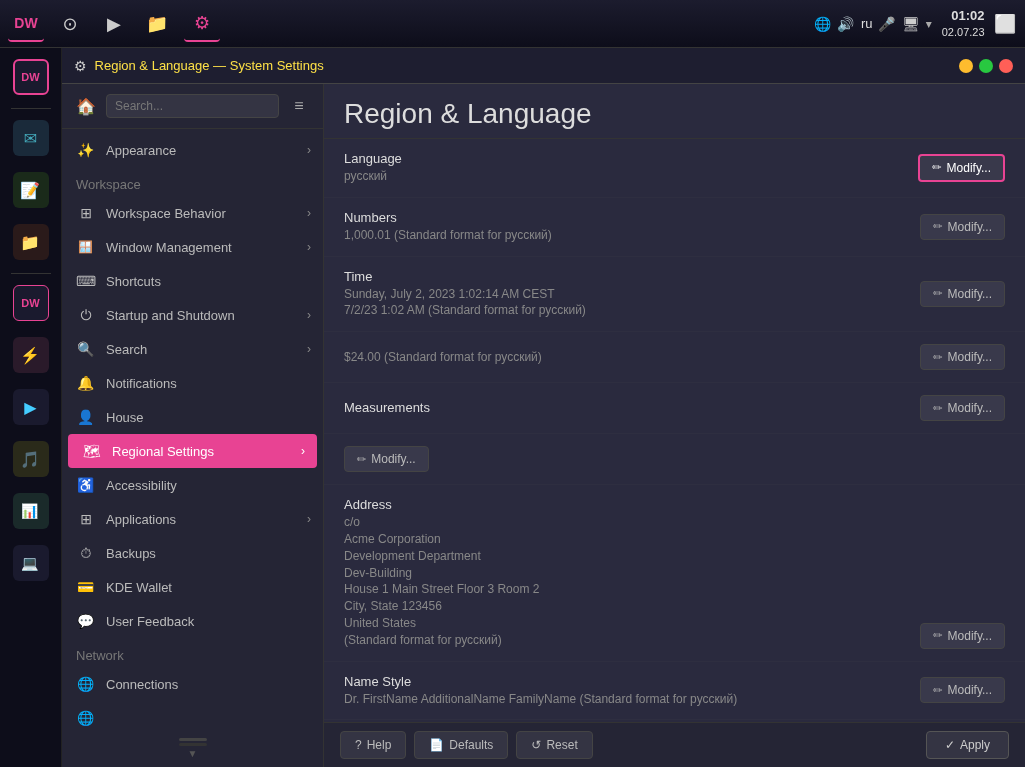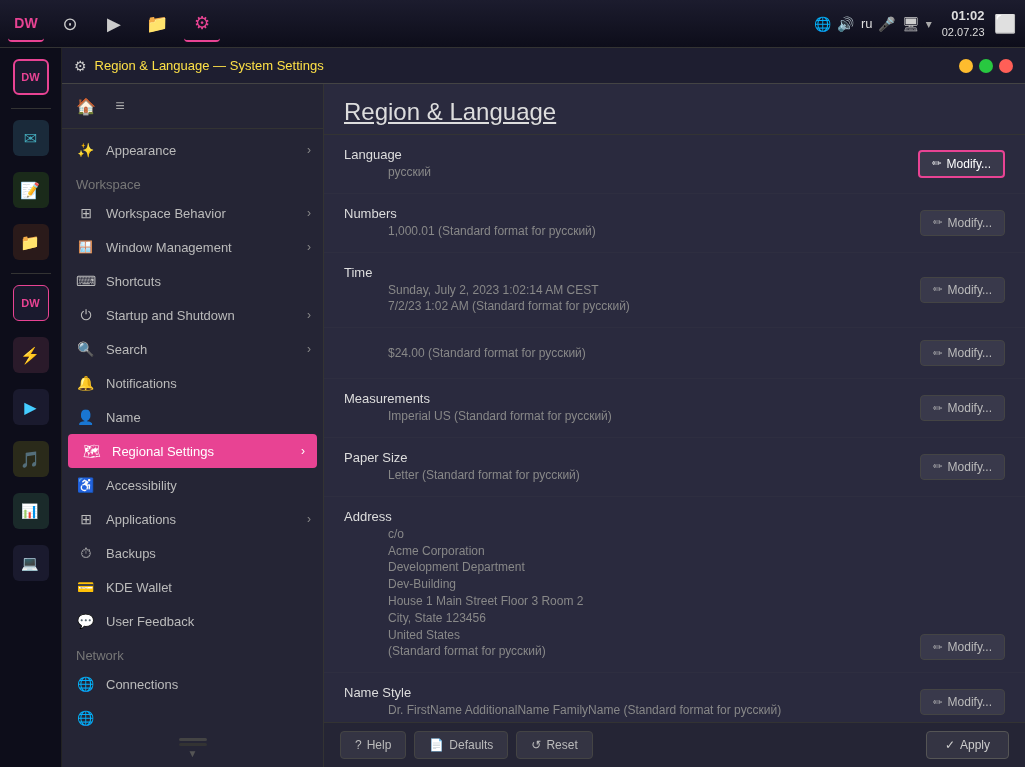--- a/index.html
+++ b/index.html
@@ -279,24 +279,23 @@
       flex-direction: column;
       background: #2a2a3e;
       overflow: hidden;
     }
     #content-header {
       padding: 14px 20px 8px;
       border-bottom: 1px solid #333;
       flex-shrink: 0;
     }
     #content-title {
-      font-size: 24px;
+      font-size: 28px;
       color: #ddd;
       font-weight: 400;
-      text-decoration: underline;
     }
     #content-body {
       flex: 1;
       overflow-y: auto;
       padding: 0;
     }
     #content-body::-webkit-scrollbar { width: 6px; }
     #content-body::-webkit-scrollbar-track { background: transparent; }
     #content-body::-webkit-scrollbar-thumb { background: #444; border-radius: 3px; }
 
@@ -312,21 +311,20 @@
     .setting-name {
       font-size: 13px;
       color: #ddd;
       margin-bottom: 2px;
     }
     .setting-value {
       font-size: 12px;
       color: #888;
       white-space: pre-wrap;
       line-height: 1.4;
-      margin-left: 44px;
     }
     .modify-btn {
       background: rgba(255,255,255,0.07);
       border: 1px solid #444;
       border-radius: 4px;
       color: #bbb;
       padding: 5px 12px;
       font-size: 12px;
       cursor: pointer;
       display: flex;
@@ -457,20 +455,21 @@
         <div class="win-btn maximize"></div>
         <div class="win-btn close"></div>
       </div>
     </div>
 
     <div id="settings-body">
 
       <div id="sidebar">
         <div id="sidebar-header">
           <div class="sidebar-home-btn">🏠</div>
+          <input class="sidebar-search" type="text" placeholder="Search..." style="">
           <div class="sidebar-menu-btn">≡</div>
         </div>
         <div id="sidebar-nav">
 
           <div class="sidebar-item">
             <div class="si-icon">✨</div>
             <span class="si-label">Appearance</span>
             <span class="si-arrow">›</span>
           </div>
 
@@ -506,21 +505,21 @@
           </div>
 
 
           <div class="sidebar-item">
             <div class="si-icon">🔔</div>
             <span class="si-label">Notifications</span>
           </div>
 
           <div class="sidebar-item">
             <div class="si-icon">👤</div>
-            <span class="si-label">Name</span>
+            <span class="si-label">House</span>
           </div>
 
           <div class="sidebar-item active">
             <div class="si-icon">🗺</div>
             <span class="si-label">Regional Settings</span>
             <span class="si-arrow">›</span>
           </div>
 
           <div class="sidebar-item">
             <div class="si-icon">♿</div>
@@ -617,33 +616,28 @@
             </div>
             <button class="modify-btn">
               <span class="pencil-icon">✏</span>
               <span>Modify...</span>
             </button>
           </div>
 
           <div class="setting-row">
             <div class="setting-info">
               <div class="setting-name">Measurements</div>
-              <div class="setting-value">Imperial US (Standard format for русский)</div>
             </div>
             <button class="modify-btn">
               <span class="pencil-icon">✏</span>
               <span>Modify...</span>
             </button>
           </div>
 
           <div class="setting-row">
-            <div class="setting-info">
-              <div class="setting-name">Paper Size</div>
-              <div class="setting-value">Letter (Standard format for русский)</div>
-            </div>
             <button class="modify-btn">
               <span class="pencil-icon">✏</span>
               <span>Modify...</span>
             </button>
           </div>
 
           <div class="setting-row" style="align-items:flex-end;">
             <div class="setting-info">
               <div class="setting-name">Address</div>
               <div class="setting-value">c/o

